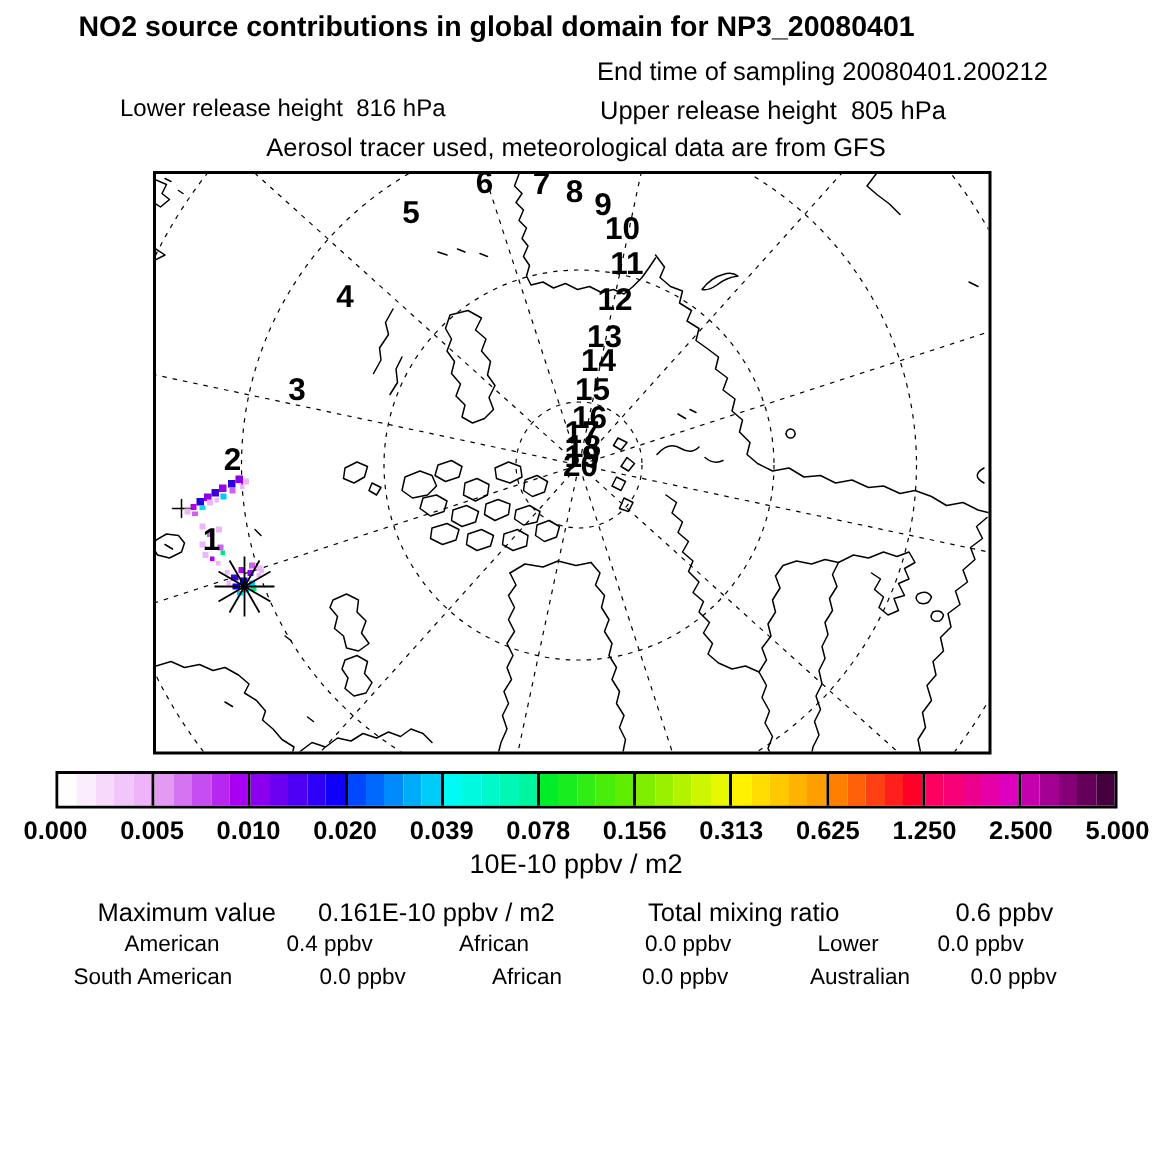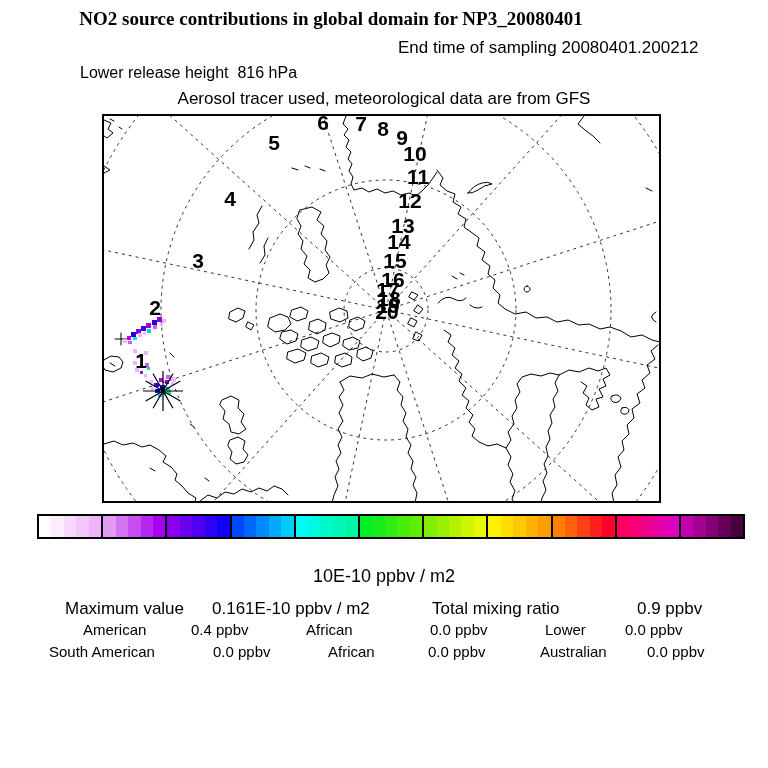--- a/index.html
+++ b/index.html
@@ -1,21 +1,21 @@
 <!DOCTYPE html>
 <html><head>
 <meta charset="utf-8">
 <style>
   html,body{margin:0;padding:0;background:#fff;}
   *{box-sizing:border-box;}
   #canvas{position:relative;width:768px;height:768px;background:#ffffff;overflow:hidden;
           font-family:"Liberation Sans", sans-serif;color:#000;}
   .abs{position:absolute;}
   .hdr{white-space:pre;}
-  #title{left:25px;top:8px;width:612px;text-align:center;font-size:19px;font-weight:700;font-family:Liberation Serif, serif;}
+  #title{left:25px;top:8px;width:612px;text-align:center;font-size:19px;font-weight:700;}
   #hline2a{left:14px;top:38px;font-size:17px;}
   #hline2b{left:398px;top:38px;font-size:17px;}
   #hline3a{left:80px;top:64px;font-size:16px;}
   #hline3b{left:400px;top:64px;font-size:17px;}
   #hline4{left:0;top:89px;width:768px;text-align:center;font-size:17px;}
   #map-svg{left:0;top:0;}
   #colorbar{left:37px;top:514px;width:708px;height:25px;border:2px solid #000;display:flex;}
   .cb-seg{flex:1;display:flex;border-left:2px solid #000;}
   .cb-seg:first-child{border-left:none;}
   .cb-cell{flex:1;}
@@ -29,20 +29,21 @@
   .coast{fill:none;stroke:#000;stroke-width:1;stroke-linejoin:round;stroke-linecap:round;}
 </style>
 </head>
 <body>
 
 <div id="canvas">
 
   <div class="abs hdr" id="title">NO2 source contributions in global domain for NP3_20080401</div>
   <div class="abs hdr" id="hline2b">End time of sampling 20080401.200212</div>
   <div class="abs hdr" id="hline3a">Lower release height  816 hPa</div>
+  <div class="abs hdr" id="hline3b">Upper release height  805 hPa</div>
   <div class="abs hdr" id="hline4">Aerosol tracer used, meteorological data are from GFS</div>
 
   <svg class="abs" id="map-svg" width="768" height="768" viewBox="0 0 768 768">
     <defs>
       <clipPath id="mapclip">
           <rect x="104" y="116" width="555" height="385"></rect>
         </clipPath>
     </defs>
 
     <rect x="103" y="115" width="557" height="387" fill="none" stroke="#000" stroke-width="2"></rect>
@@ -266,27 +267,41 @@
         <div class="cb-cell" style="background: rgb(221, 0, 190);"></div>
       </div>
       <div class="cb-seg">
         <div class="cb-cell" style="background: rgb(196, 0, 174);"></div>
         <div class="cb-cell" style="background: rgb(164, 0, 146);"></div>
         <div class="cb-cell" style="background: rgb(133, 0, 118);"></div>
         <div class="cb-cell" style="background: rgb(101, 0, 90);"></div>
         <div class="cb-cell" style="background: rgb(69, 0, 62);"></div>
       </div>
     </div>
+  <div class="abs" id="ticks">
+      <span class="tick" style="left: -32px;">0.000</span>
+      <span class="tick" style="left: 32.4px;">0.005</span>
+      <span class="tick" style="left: 96.7px;">0.010</span>
+      <span class="tick" style="left: 161.1px;">0.020</span>
+      <span class="tick" style="left: 225.5px;">0.039</span>
+      <span class="tick" style="left: 289.8px;">0.078</span>
+      <span class="tick" style="left: 354.2px;">0.156</span>
+      <span class="tick" style="left: 418.5px;">0.313</span>
+      <span class="tick" style="left: 482.9px;">0.625</span>
+      <span class="tick" style="left: 547.3px;">1.250</span>
+      <span class="tick" style="left: 611.6px;">2.500</span>
+      <span class="tick" style="left: 676px;">5.000</span>
+    </div>
   <div class="abs" id="unit-label">10E-10 ppbv / m2</div>
 
   <div>
     <span class="abs s17" style="left:65px;top:599px;">Maximum value</span>
     <span class="abs s17" style="left:212px;top:599px;">0.161E-10 ppbv / m2</span>
     <span class="abs s17" style="left:432px;top:599px;">Total mixing ratio</span>
-    <span class="abs s17" style="left:637px;top:599px;">0.9 ppbv</span>
+    <span class="abs s17" style="left:637px;top:599px;">0.6 ppbv</span>
   </div>
   <div>
     <span class="abs s15" style="left:83px;top:621px;">American</span>
     <span class="abs s15" style="left:191px;top:621px;">0.4 ppbv</span>
     <span class="abs s15" style="left:306px;top:621px;">African</span>
     <span class="abs s15" style="left:430px;top:621px;">0.0 ppbv</span>
     <span class="abs s15" style="left:545px;top:621px;">Lower</span>
     <span class="abs s15" style="left:625px;top:621px;">0.0 ppbv</span>
   </div>
   <div>

